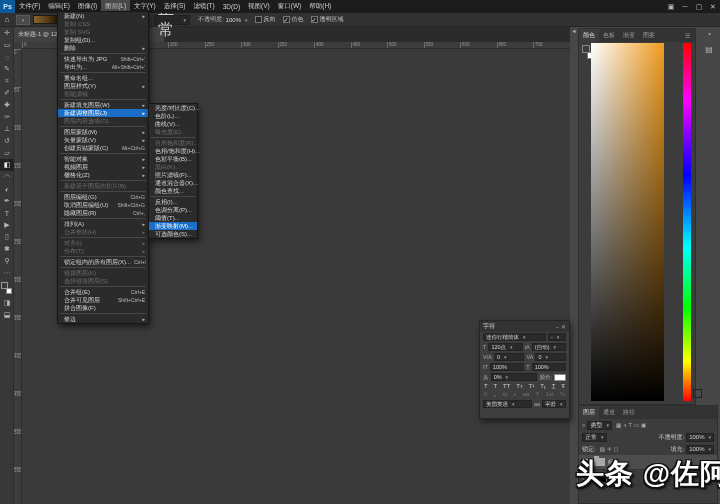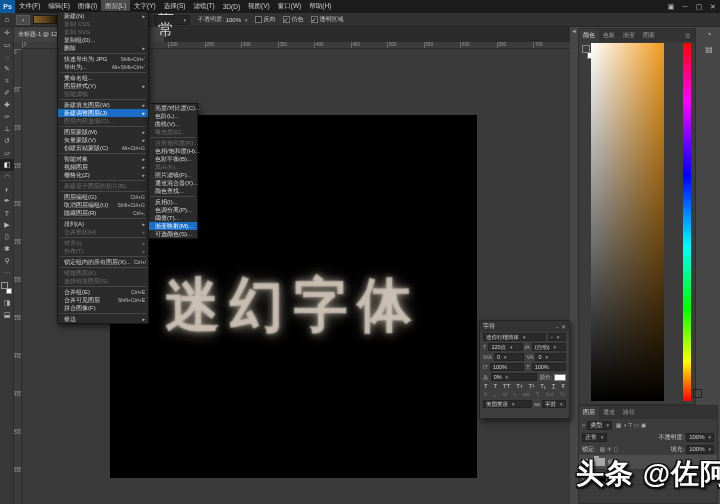--- a/index.html
+++ b/index.html
@@ -127,23 +127,20 @@
   #watermark { left:576px; top:455px; width:144px; font-size:28px; font-weight:bold; color:#fff; z-index:30;
     text-shadow:-1.5px -1.5px 0 #111,1.5px -1.5px 0 #111,-1.5px 1.5px 0 #111,1.5px 1.5px 0 #111,2px 2px 3px #000;
     white-space:nowrap; letter-spacing:1px; }
 </style>
 </head>
 <body>
 
 <div id="stage">
 
   <div class="abs" id="pasteboard"></div>
-  <div class="abs" id="canvas">
-    <div id="canvas-text">迷幻字体</div>
-  </div>
 
   <div class="abs" id="titlebar">
     <div id="ps-logo">Ps</div>
     <div style="display:flex;height:13px;">
 
         <div class="menu-item">
           <span>文件(F)</span>
         </div>
 
         <div class="menu-item">

